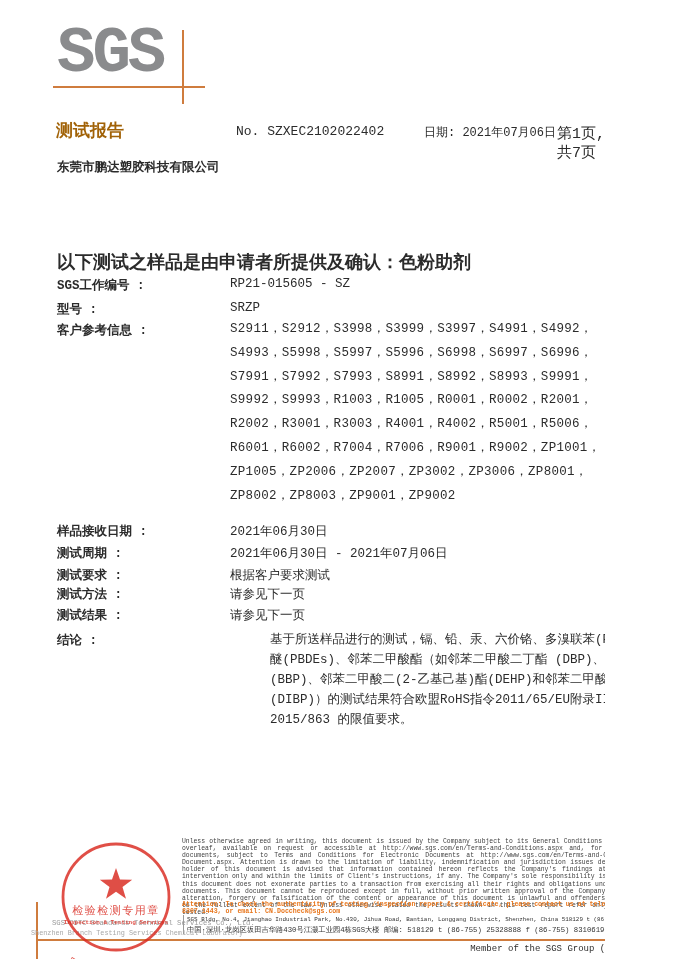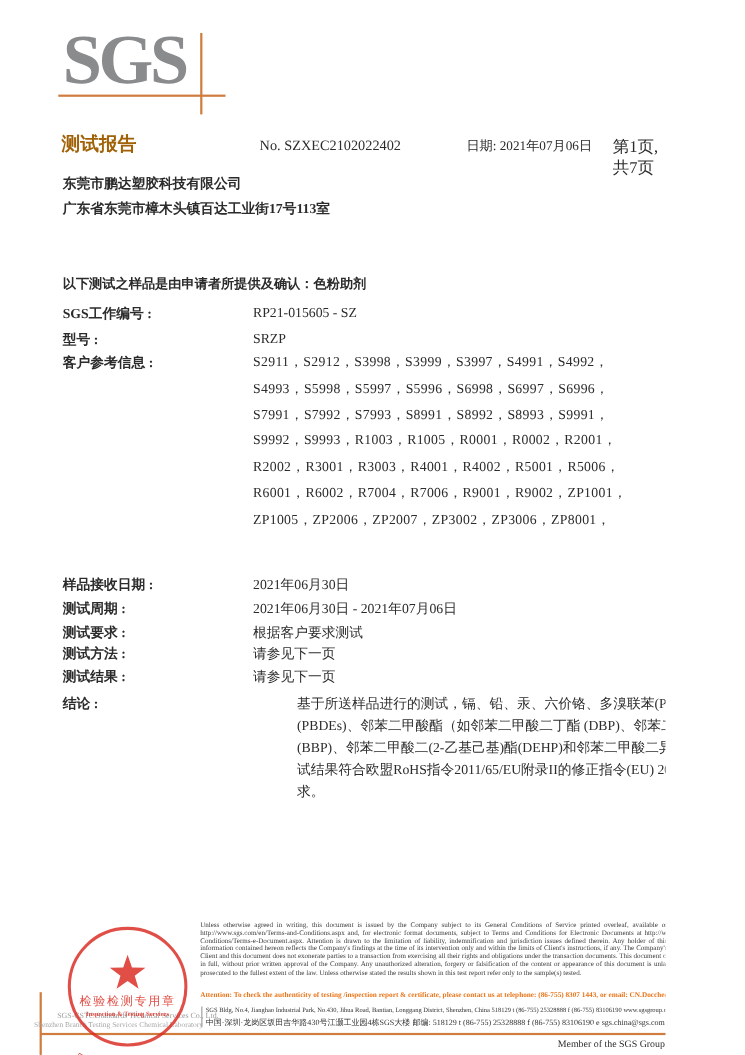--- a/index.html
+++ b/index.html
@@ -1,34 +1,34 @@
 <!DOCTYPE html>
 <html><head>
 <meta charset="utf-8">
 <style>
   html,body{margin:0;padding:0;background:#fff;}
   .page{
     position:relative;width:605px;height:959px;background:#ffffff;overflow:hidden;
-    font-family:Liberation Serif, serif;color:#2b2b2b;
+    font-family:Liberation Mono, monospace;color:#2b2b2b;
   }
   
   .logo-text{position:absolute;left:57px;top:22px;font-size:64px;font-weight:bold;
     color:#8a8b8d;letter-spacing:-3px;line-height:1;}
   .logo-hline{position:absolute;left:53px;top:86px;width:152px;height:2px;background:#cf7c3e;}
   .logo-vline{position:absolute;left:182px;top:30px;width:2px;height:74px;background:#cf7c3e;}
   
   .doc-title{position:absolute;left:56px;top:119px;font-size:17px;font-weight:bold;color:#a16207;}
   .report-no{position:absolute;left:236px;top:124px;font-size:13px;}
   .report-date{position:absolute;left:424px;top:124px;font-size:12px;}
   .page-info{position:absolute;left:557px;top:124px;font-size:15px;}
   
   .applicant-name{position:absolute;left:57px;top:159px;font-size:12.5px;font-weight:bold;text-align:right;}
   .applicant-address{position:absolute;left:57px;top:182px;font-size:12.5px;font-weight:bold;}
   
-  .intro{position:absolute;left:57px;top:250px;font-size:12px;font-weight:bold;}
+  .intro{position:absolute;left:57px;top:250px;font-size:18px;font-weight:bold;}
   
   .flabel{position:absolute;left:57px;font-size:12.5px;font-weight:bold;}
   .fvalue{position:absolute;left:230px;font-size:12.5px;}
   .ref-lines{position:absolute;left:230px;top:318px;font-size:12.5px;line-height:23.8px;letter-spacing:.3px;}
   .conclusion-para{position:absolute;left:230px;top:630px;width:444px;font-size:12.5px;line-height:20px;margin-left:40px;}
   
   .legal{position:absolute;left:182px;top:838px;width:494px;font-size:6.4px;line-height:7.1px;
     text-align:justify;color:#3d3d3d;}
   .attention{position:absolute;left:182px;top:901px;width:494px;font-size:6.6px;line-height:7.3px;
     font-weight:bold;color:#e8751a;}
@@ -51,39 +51,39 @@
   <div class="logo-text">SGS</div>
   <div class="logo-hline"></div>
   <div class="logo-vline"></div>
 
   <div class="doc-title">测试报告</div>
   <div class="report-no">No. SZXEC2102022402</div>
   <div class="report-date">日期: 2021年07月06日</div>
   <div class="page-info">第1页,共7页</div>
 
   <div class="applicant-name">东莞市鹏达塑胶科技有限公司</div>
-  <div class="applicant-address">广东省东莞市樟木头镇百达工业街17号113室</div>
 
   <div class="intro">以下测试之样品是由申请者所提供及确认：色粉助剂</div>
 
   <div class="flabel" style="top:277px">SGS工作编号 :</div>
   <div class="fvalue" style="top:277px">RP21-015605 - SZ</div>
 
   <div class="flabel" style="top:301px">型号 :</div>
   <div class="fvalue" style="top:301px">SRZP</div>
 
   <div class="flabel" style="top:322px">客户参考信息 :</div>
   <div class="ref-lines">
     <div>S2911，S2912，S3998，S3999，S3997，S4991，S4992，</div>
     <div>S4993，S5998，S5997，S5996，S6998，S6997，S6996，</div>
     <div>S7991，S7992，S7993，S8991，S8992，S8993，S9991，</div>
     <div>S9992，S9993，R1003，R1005，R0001，R0002，R2001，</div>
     <div>R2002，R3001，R3003，R4001，R4002，R5001，R5006，</div>
     <div>R6001，R6002，R7004，R7006，R9001，R9002，ZP1001，</div>
     <div>ZP1005，ZP2006，ZP2007，ZP3002，ZP3006，ZP8001，</div>
+    <div>ZP8002，ZP8003，ZP9001，ZP9002</div>
   </div>
 
   <div class="flabel" style="top:523px">样品接收日期 :</div>
   <div class="fvalue" style="top:523px">2021年06月30日</div>
 
   <div class="flabel" style="top:545px">测试周期 :</div>
   <div class="fvalue" style="top:545px">2021年06月30日 - 2021年07月06日</div>
 
   <div class="flabel" style="top:567px">测试要求 :</div>
   <div class="fvalue" style="top:567px">根据客户要求测试</div>

